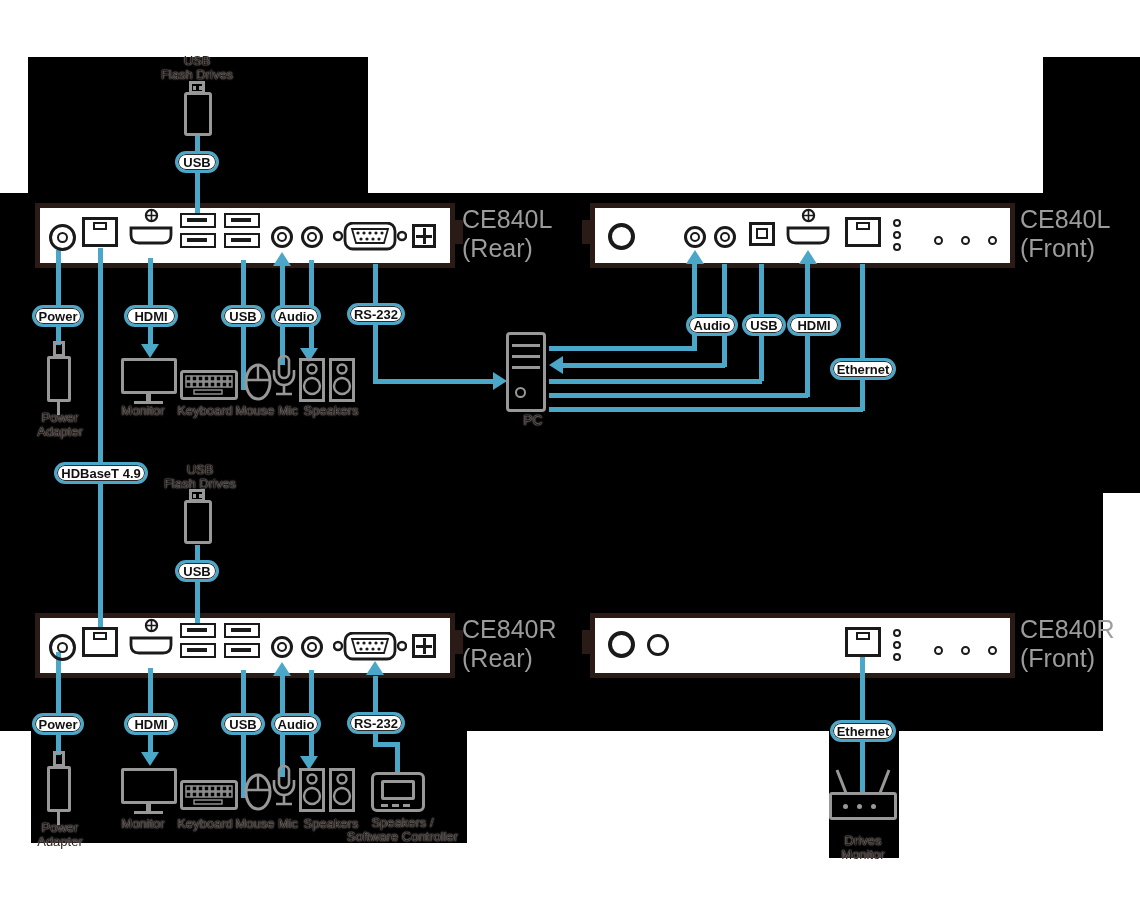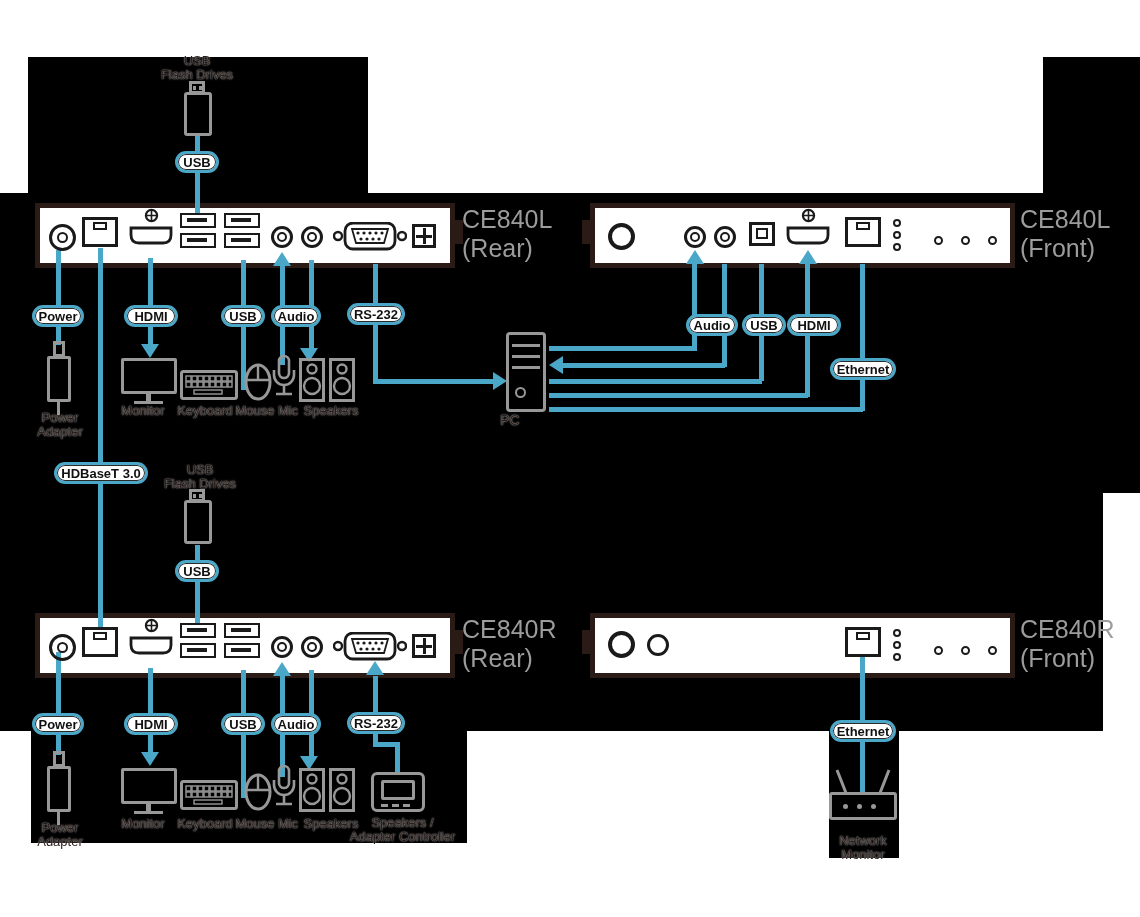--- a/index.html
+++ b/index.html
@@ -367,21 +367,21 @@
   <div class="pill" style="left:175px;top:151px;width:44px;">USB</div>
   <div class="pill" style="left:32px;top:305px;width:52px;">Power</div>
   <div class="pill" style="left:124px;top:305px;width:54px;">HDMI</div>
   <div class="pill" style="left:221px;top:305px;width:44px;">USB</div>
   <div class="pill" style="left:271px;top:305px;width:50px;">Audio</div>
   <div class="pill" style="left:347px;top:303px;width:58px;">RS-232</div>
   <div class="pill" style="left:686px;top:314px;width:52px;">Audio</div>
   <div class="pill" style="left:742px;top:314px;width:44px;">USB</div>
   <div class="pill" style="left:787px;top:314px;width:54px;">HDMI</div>
   <div class="pill" style="left:830px;top:358px;width:66px;">Ethernet</div>
-  <div class="pill" style="left:54px;top:462px;width:94px;">HDBaseT 3.0</div>
+  <div class="pill" style="left:54px;top:462px;width:94px;">HDBaseT 4.9</div>
   <div class="pill" style="left:175px;top:560px;width:44px;">USB</div>
   <div class="pill" style="left:32px;top:713px;width:52px;">Power</div>
   <div class="pill" style="left:124px;top:713px;width:54px;">HDMI</div>
   <div class="pill" style="left:221px;top:713px;width:44px;">USB</div>
   <div class="pill" style="left:271px;top:713px;width:50px;">Audio</div>
   <div class="pill" style="left:347px;top:712px;width:58px;">RS-232</div>
   <div class="pill" style="left:830px;top:720px;width:66px;">Ethernet</div>
 
   <div class="title" style="left:462px;top:205px;">
     <div>CE840L</div>
@@ -410,32 +410,32 @@
   </div>
   <div class="dlab" style="left:113px;top:404px;width:60px;">Monitor</div>
   <div class="dlab" style="left:172px;top:404px;width:66px;">Keyboard</div>
   <div class="dlab" style="left:230px;top:404px;width:50px;">Mouse</div>
   <div class="dlab" style="left:272px;top:404px;width:32px;">Mic</div>
   <div class="dlab" style="left:300px;top:404px;width:62px;">Speakers</div>
   <div class="dlab" style="left:25px;top:411px;width:70px;">
     <div>Power</div>
     <div>Adapter</div>
   </div>
-  <div class="dlab" style="left:490px;top:413px;width:40px;font-size:14px;">PC</div>
+  <div class="dlab" style="left:513px;top:413px;width:40px;font-size:14px;">PC</div>
   <div class="dlab" style="left:113px;top:817px;width:60px;">Monitor</div>
   <div class="dlab" style="left:172px;top:817px;width:66px;">Keyboard</div>
   <div class="dlab" style="left:230px;top:817px;width:50px;">Mouse</div>
   <div class="dlab" style="left:272px;top:817px;width:32px;">Mic</div>
   <div class="dlab" style="left:300px;top:817px;width:62px;">Speakers</div>
   <div class="dlab" style="left:25px;top:821px;width:70px;">
     <div>Power</div>
     <div>Adapter</div>
   </div>
   <div class="dlab" style="left:340px;top:816px;width:125px;">
     <div>Speakers /</div>
-    <div>Adapter Controller</div>
+    <div>Software Controller</div>
   </div>
   <div class="dlab" style="left:823px;top:834px;width:80px;">
-    <div>Network</div>
+    <div>Drives</div>
     <div>Monitor</div>
   </div>
 
 </div>
 
 </body></html>

